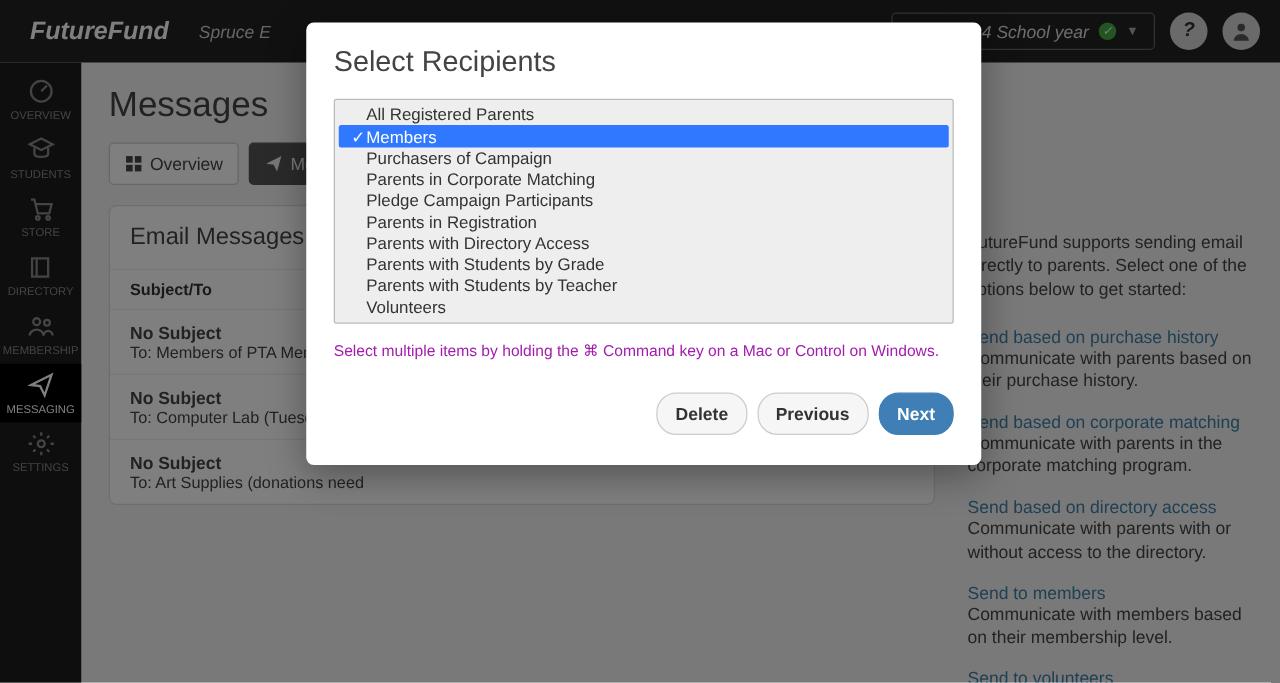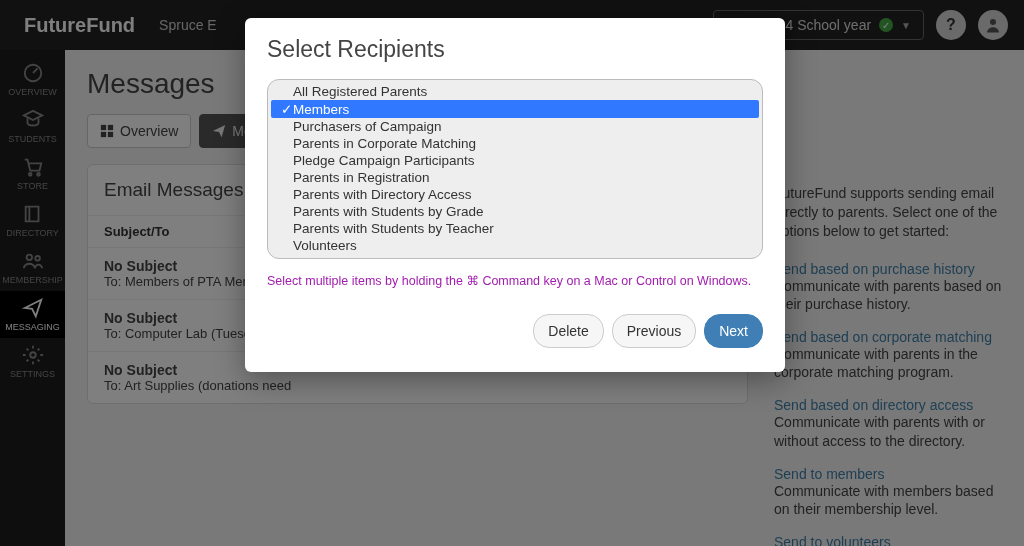--- a/index.html
+++ b/index.html
@@ -1,17 +1,17 @@
 <!DOCTYPE html>
 <html><head>
 <meta charset="utf-8">
 <style>
 * { box-sizing: border-box; margin: 0; padding: 0; }
 html, body { width: 1024px; height: 546px; overflow: hidden; font-family: -apple-system, BlinkMacSystemFont, "Segoe UI", Helvetica, Arial, sans-serif; background: #fff; color: #333; }
-.topbar { position: absolute; top: 0; left: 0; right: 0; height: 50px; background: #222; display: flex; align-items: center; padding: 0 16px; z-index: 5; }
+.topbar { position: absolute; top: 0; left: 0; right: 0; height: 50px; background: #222; display: flex; align-items: center; padding: 0 16px; z-index: 5; font-style: italic; }
 .logo { display: flex; align-items: center; color: #fff; font-weight: 700; font-size: 20px; }
 .logo svg { margin-right: 8px; }
 .breadcrumb { margin-left: 24px; color: #ccc; font-size: 14px; }
 .topbar-right { margin-left: auto; display: flex; align-items: center; gap: 12px; }
 .year-pill { border: 1px solid #666; border-radius: 4px; padding: 6px 12px; color: #ddd; font-size: 14px; display: flex; align-items: center; gap: 8px; }
 .year-pill .dot { width: 14px; height: 14px; border-radius: 50%; background: #4a4; display: inline-flex; align-items: center; justify-content: center; color: #fff; font-size: 10px; }
 .year-pill .chev { font-size: 10px; color: #aaa;}
 .circle-btn { width: 30px; height: 30px; border-radius: 50%; background: #d5d5d5; color: #333; display: flex; align-items: center; justify-content: center; font-weight: 700; font-size: 16px; }
 .sidebar { position: absolute; top: 50px; left: 0; bottom: 0; width: 65px; background: #1c1c1c; display: flex; flex-direction: column; align-items: center; padding-top: 6px; z-index: 4;}
 .sidebar-item { width: 65px; padding: 6px 0; display: flex; flex-direction: column; align-items: center; color: #888; font-size: 9px; gap: 3px; cursor: pointer;}
@@ -31,27 +31,27 @@
 .panel-row .to   { font-size: 13px; color: #444;}
 .panel-subhead { border-top: 1px solid #eee; padding: 8px 16px; font-size: 13px; font-weight: 600; color: #333;}
 .right-col { width: 254px; padding: 18px 16px 18px 4px; font-size: 14px; color: #444; overflow: hidden;}
 .right-col .intro { margin-top: 116px; margin-bottom: 20px; line-height: 1.35;}
 .right-col .group { margin-bottom: 16px;}
 .right-col .link { color: #3e7fa8; font-size: 14px; }
 .right-col .desc { font-size: 14px; color: #444; line-height: 1.3;}
 .backdrop { position: absolute; inset: 0; background: rgba(0,0,0,0.5); z-index: 10;}
 .modal { position: absolute; top: 18px; left: 245px; width: 540px; background: #fff; border-radius: 6px; z-index: 20; box-shadow: 0 8px 30px rgba(0,0,0,0.35); padding: 18px 22px 24px;}
 .modal-title { font-size: 23px; font-weight: 400; color: #444; margin-bottom: 16px;}
-.multi-select { border: 1px solid #bbb; border-radius: 12px; background: #eee; padding: 3px; height: 180px; overflow: hidden;}
+.multi-select { border: 1px solid #bbb; border-radius: 2px; background: #eee; padding: 3px; height: 180px; overflow: hidden;}
 .ms-opt { font-size: 13.5px; padding: 1px 10px; color: #333; border-radius: 2px; cursor: pointer;}
 .ms-opt.selected { background: #2f78ff; color: #fff;}
 .ms-opt .check { display: inline-block; width: 12px;}
 .hint { font-size: 12.5px; color: #a21caf; margin-top: 14px; margin-bottom: 26px;}
 .modal-actions { display: flex; justify-content: flex-end; gap: 8px;}
-.btn { border: 1px solid #ccc; background: #f6f6f6; border-radius: 16px; padding: 8px 14px; font-size: 14px; cursor: pointer; color: #333;}
+.btn { border: 1px solid #ccc; background: #f6f6f6; border-radius: 16px; padding: 8px 14px; font-size: 14px; cursor: pointer; color: #333; font-weight: bold;}
 .btn.primary { background: #3f7fb5; border-color: #3f7fb5; color: #fff;}
 </style>
 </head>
 <body>
 
 <div class="topbar">
   <div class="logo">
     <svg viewBox="0 0 40 24" fill="#fff">
         <path d="M20 2 2 10l18 8 14-6v8h4V10z"></path>
         <path d="M8 16v4c0 2 5 4 12 4s12-2 12-4v-4l-12 5z" opacity=".6"></path>

